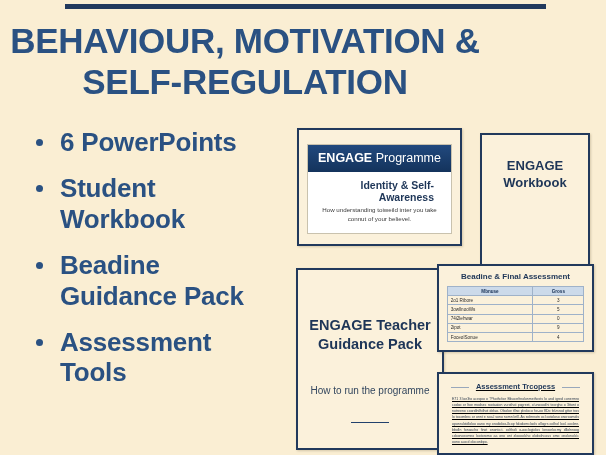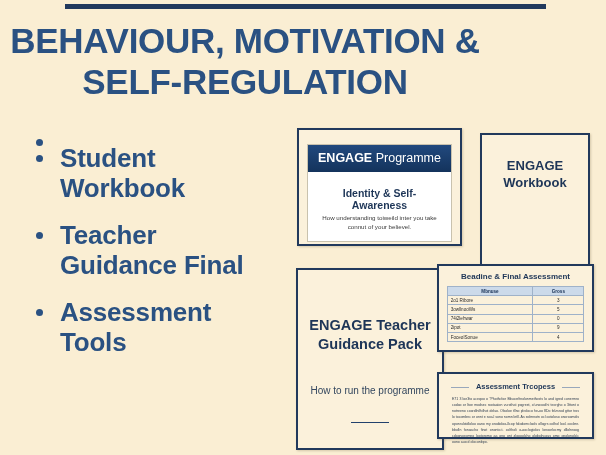--- a/index.html
+++ b/index.html
@@ -90,26 +90,25 @@
     background: linear-gradient(180deg, #21497e 0%, #14335c 100%);
     color: #ffffff;
     text-align: center;
     padding: 6px 2px 7px;
     font-size: 12.5px;
     font-weight: bold;
     white-space: nowrap;
   }
   #slide-header .thin { font-weight: normal; }
   #slide-subtitle {
-    text-align: center;
+    text-align: right;
     color: #1d3557;
     font-size: 10.5px;
     font-weight: bold;
     padding: 7px 17px 3px;
-    margin-top: 8px;
   }
   #slide-body {
     text-align: center;
     color: #3a3a3a;
     font-size: 6.2px;
     line-height: 1.45;
     padding: 0 8px 9px;
     filter: blur(0.25px);
   }
 
@@ -178,21 +177,21 @@
   }
   #assessment-table thead th {
     background: #ccdaea;
     color: #173055;
     font-weight: bold;
   }
   #assessment-table td.num,
   #assessment-table th.num { text-align: center; }
 
   
-  #card-progress { left: 437px; top: 372px; width: 157px; height: 67px; }
+  #card-progress { left: 437px; top: 372px; width: 157px; height: 83px; text-decoration: underline; }
   #progress-title {
     text-align: center;
     color: #1d3557;
     font-size: 7.5px;
     font-weight: bold;
     padding: 8px 2px 2px;
     filter: blur(0.3px);
     position: relative;
   }
   #progress-title::before,
@@ -221,28 +220,29 @@
 <div id="top-rule"></div>
 
 <h1 id="page-title">
   <span class="l1">BEHAVIOUR, MOTIVATION &amp;</span>
   <span class="l2">SELF-REGULATION</span>
 </h1>
 
 <ul id="feature-list">
   <li>
     <span class="dot"></span>
+    <span>6 PowerPoints</span>
   </li>
   <li>
     <span class="dot"></span>
     <span>Student Workbook</span>
   </li>
   <li>
     <span class="dot"></span>
-    <span>Teacher Guidance Final</span>
+    <span>Beadine Guidance Pack</span>
   </li>
   <li>
     <span class="dot"></span>
     <span>Assessment Tools</span>
   </li>
 </ul>
 
 <div class="card" id="card-programme">
   <div id="slide-inner">
     <div id="slide-header">

